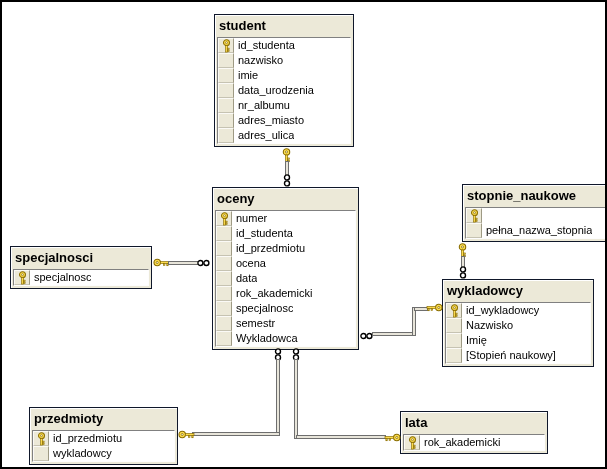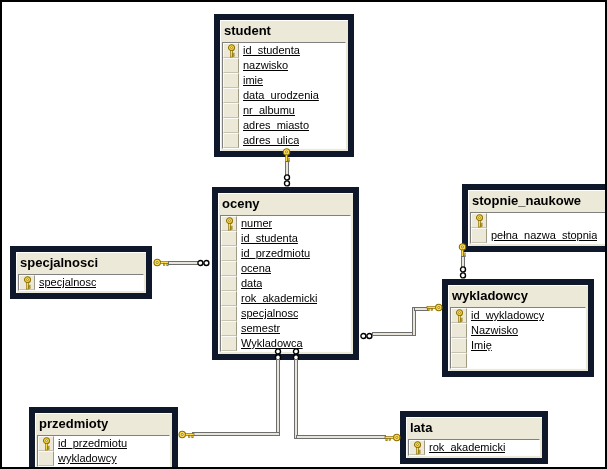--- a/index.html
+++ b/index.html
@@ -3,35 +3,35 @@
 <meta charset="utf-8">
 <style>
   * { margin:0; padding:0; box-sizing:border-box; }
   body { background:#fff; font-family:"Liberation Sans", sans-serif; }
   #canvas {
     position:relative; width:607px; height:469px;
     background:#ffffff; border:2px solid #000; overflow:hidden;
   }
   .tbl {
     position:absolute; background:#ece9d8;
-    border:6px solid #0f172a;
+    border:1px solid #0f172a;
     box-shadow: inset 1px 1px 0 #ffffff;
     padding:2px;
   }
   .tbl-title {
     font-family:"Liberation Sans", sans-serif;
     font-weight:bold; font-size:13px; color:#000;
     height:20px; padding:1px 2px 3px 2px; white-space:nowrap; overflow:hidden;
   }
   .tbl-grid {
     background:#fff;
     border:1px solid #808080;
     border-right-color:#fdfdfd; border-bottom-color:#fdfdfd;
   }
-  .row { display:flex; height:15px;text-decoration:underline; }
+  .row { display:flex; height:15px; }
   .sel {
     width:16px; min-width:16px; background:#ece9d8;
     border-right:1px solid #9e9a84; border-bottom:1px solid #c6c3b2;
     border-top:1px solid #fbfaf6; border-left:1px solid #fbfaf6;
     display:flex; align-items:center; justify-content:center;
   }
   .fname {
     font-size:11px; color:#000; padding:1px 0 0 4px;
     white-space:nowrap; overflow:hidden;
   }
@@ -195,20 +195,21 @@
         <div class="row">
           <span class="sel"></span>
           <span class="fname">Nazwisko</span>
         </div>
         <div class="row">
           <span class="sel"></span>
           <span class="fname">Imię</span>
         </div>
         <div class="row">
           <span class="sel"></span>
+          <span class="fname">[Stopień naukowy]</span>
         </div>
       </div>
   </div>
 
   <div class="tbl" style="left:27px;top:405px;width:149px">
     <div class="tbl-title">przedmioty</div>
     <div class="tbl-grid">
         <div class="row">
           <span class="sel">
             <svg width="9" height="14" viewBox="0 0 9 15">

